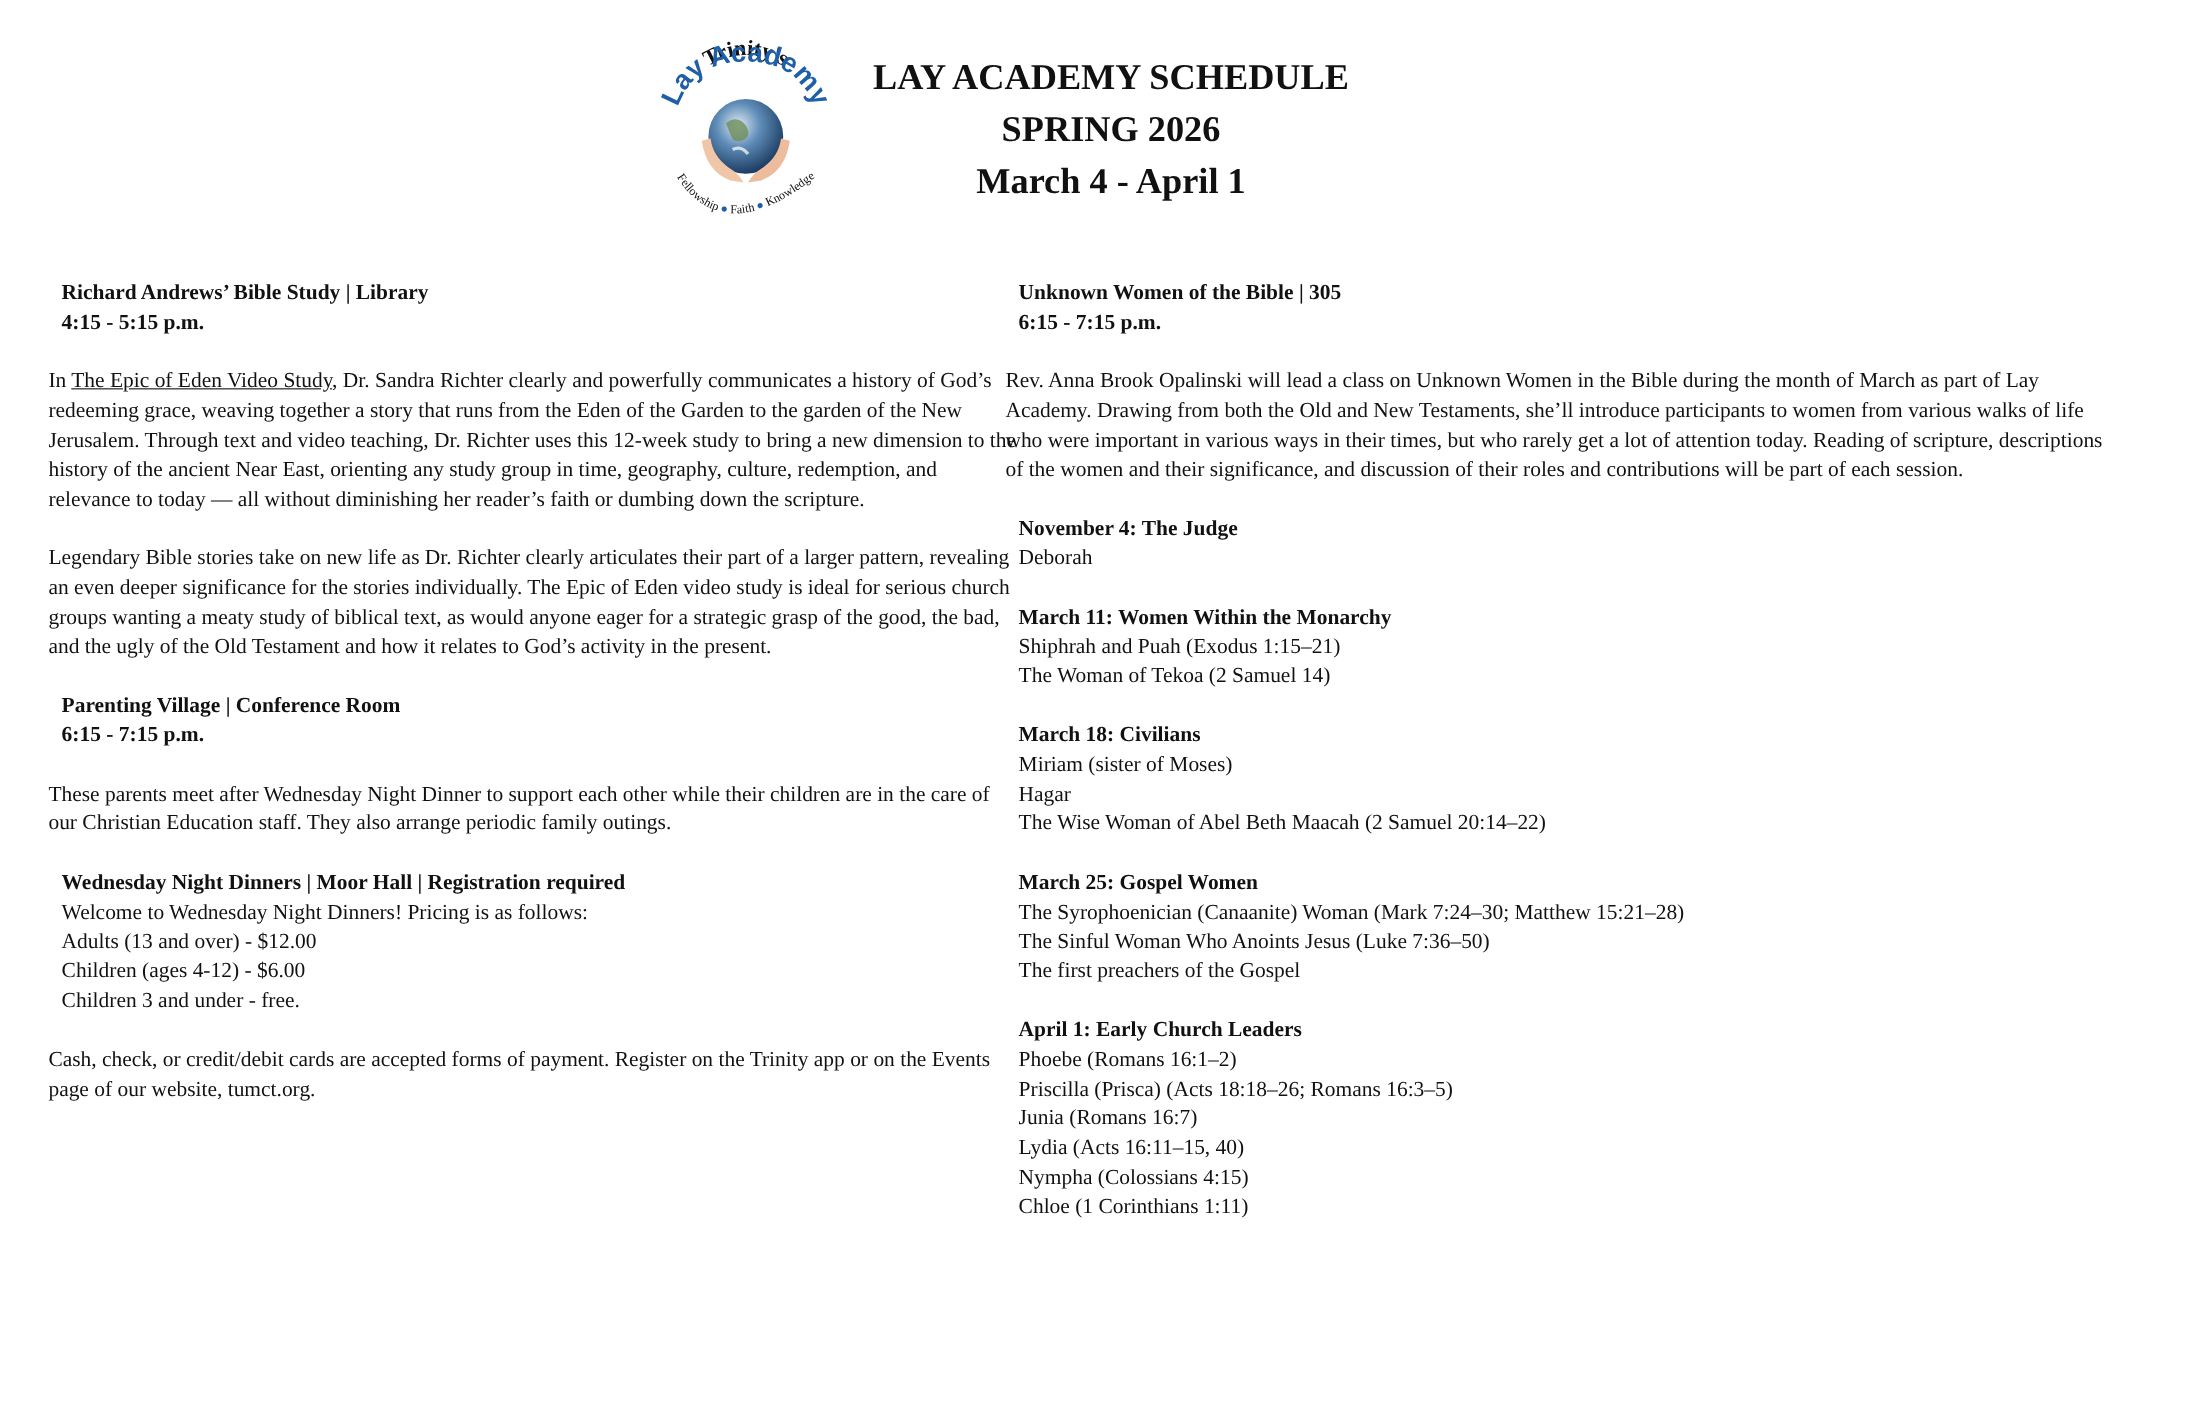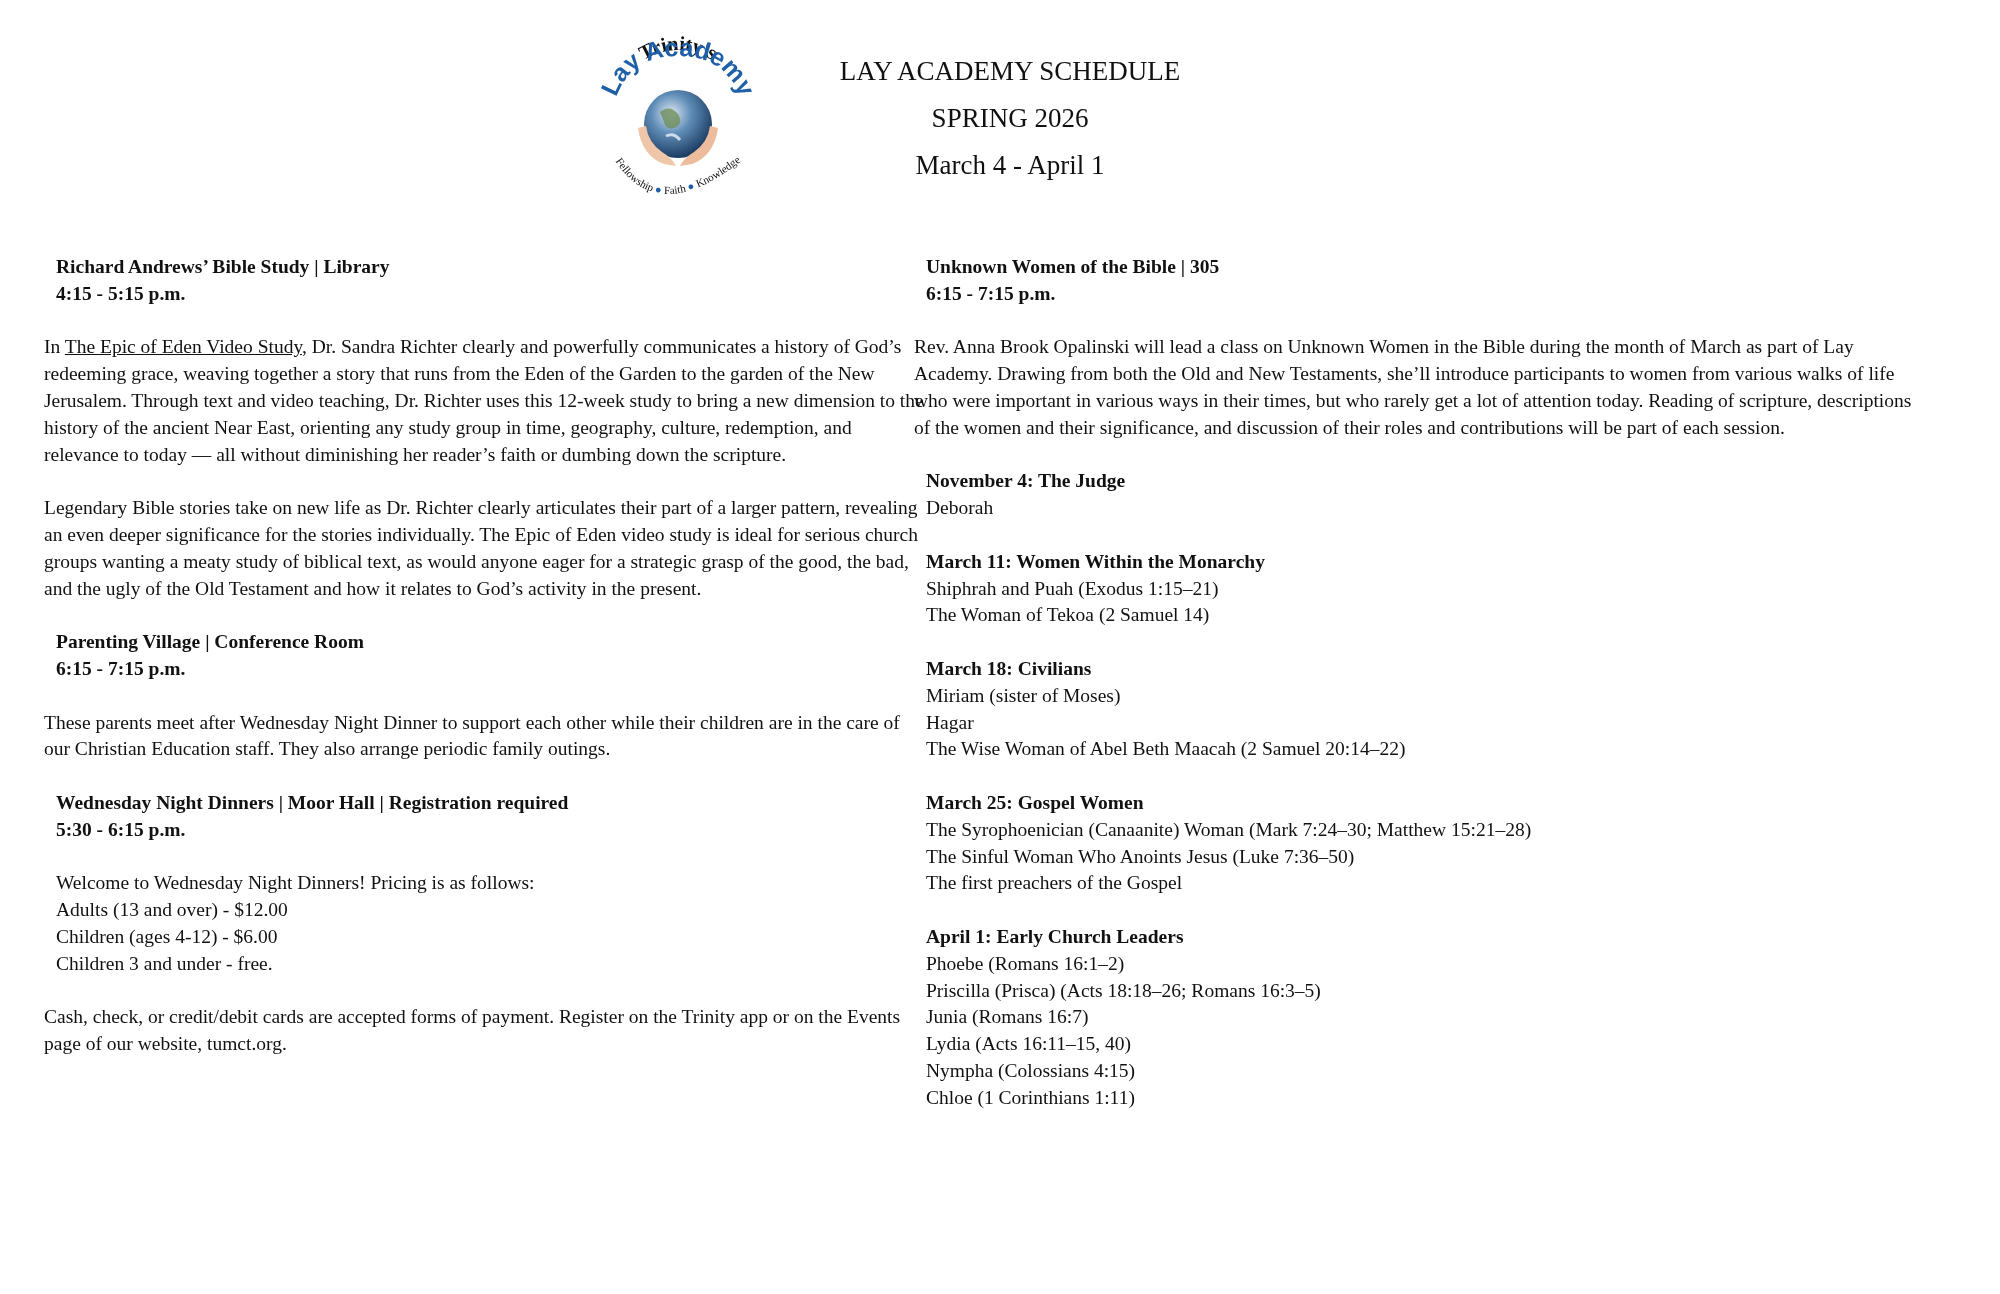--- a/index.html
+++ b/index.html
@@ -28,22 +28,22 @@
       top: 36px;
       width: 160px;
       height: 180px;
     }
     .title-block {
       position: absolute;
       left: 740px;
       top: 48px;
       width: 540px;
       text-align: center;
-      font-weight: normal;
-      font-size: 27px;
+      font-weight: bold;
+      font-size: 33px;
       line-height: 47px;
     }
     .title-block div { white-space: nowrap; }
 
     .col {
       position: absolute;
       top: 254px;
       font-size: 19.5px;
       line-height: 26.8px;
     }
@@ -109,21 +109,20 @@
   </section>
 
   <section>
     <div class="b line">Parenting Village | Conference Room</div>
     <div class="b line block">6:15 - 7:15 p.m.</div>
     <p>These parents meet after Wednesday Night Dinner to support each other while their children are in the care of our Christian Education staff. They also arrange periodic family outings.</p>
   </section>
 
   <section>
     <div class="b line">Wednesday Night Dinners | Moor Hall | Registration required</div>
-    <div class="b line block">5:30 - 6:15 p.m.</div>
     <div class="line">Welcome to Wednesday Night Dinners! Pricing is as follows:</div>
     <div class="block">
       <div class="line">Adults (13 and over) - $12.00</div>
       <div class="line">Children (ages 4-12) - $6.00</div>
       <div class="line">Children 3 and under - free.</div>
     </div>
     <p>Cash, check, or credit/debit cards are accepted forms of payment. Register on the Trinity app or on the Events page of our website, tumct.org.</p>
   </section>
 </div>
 

